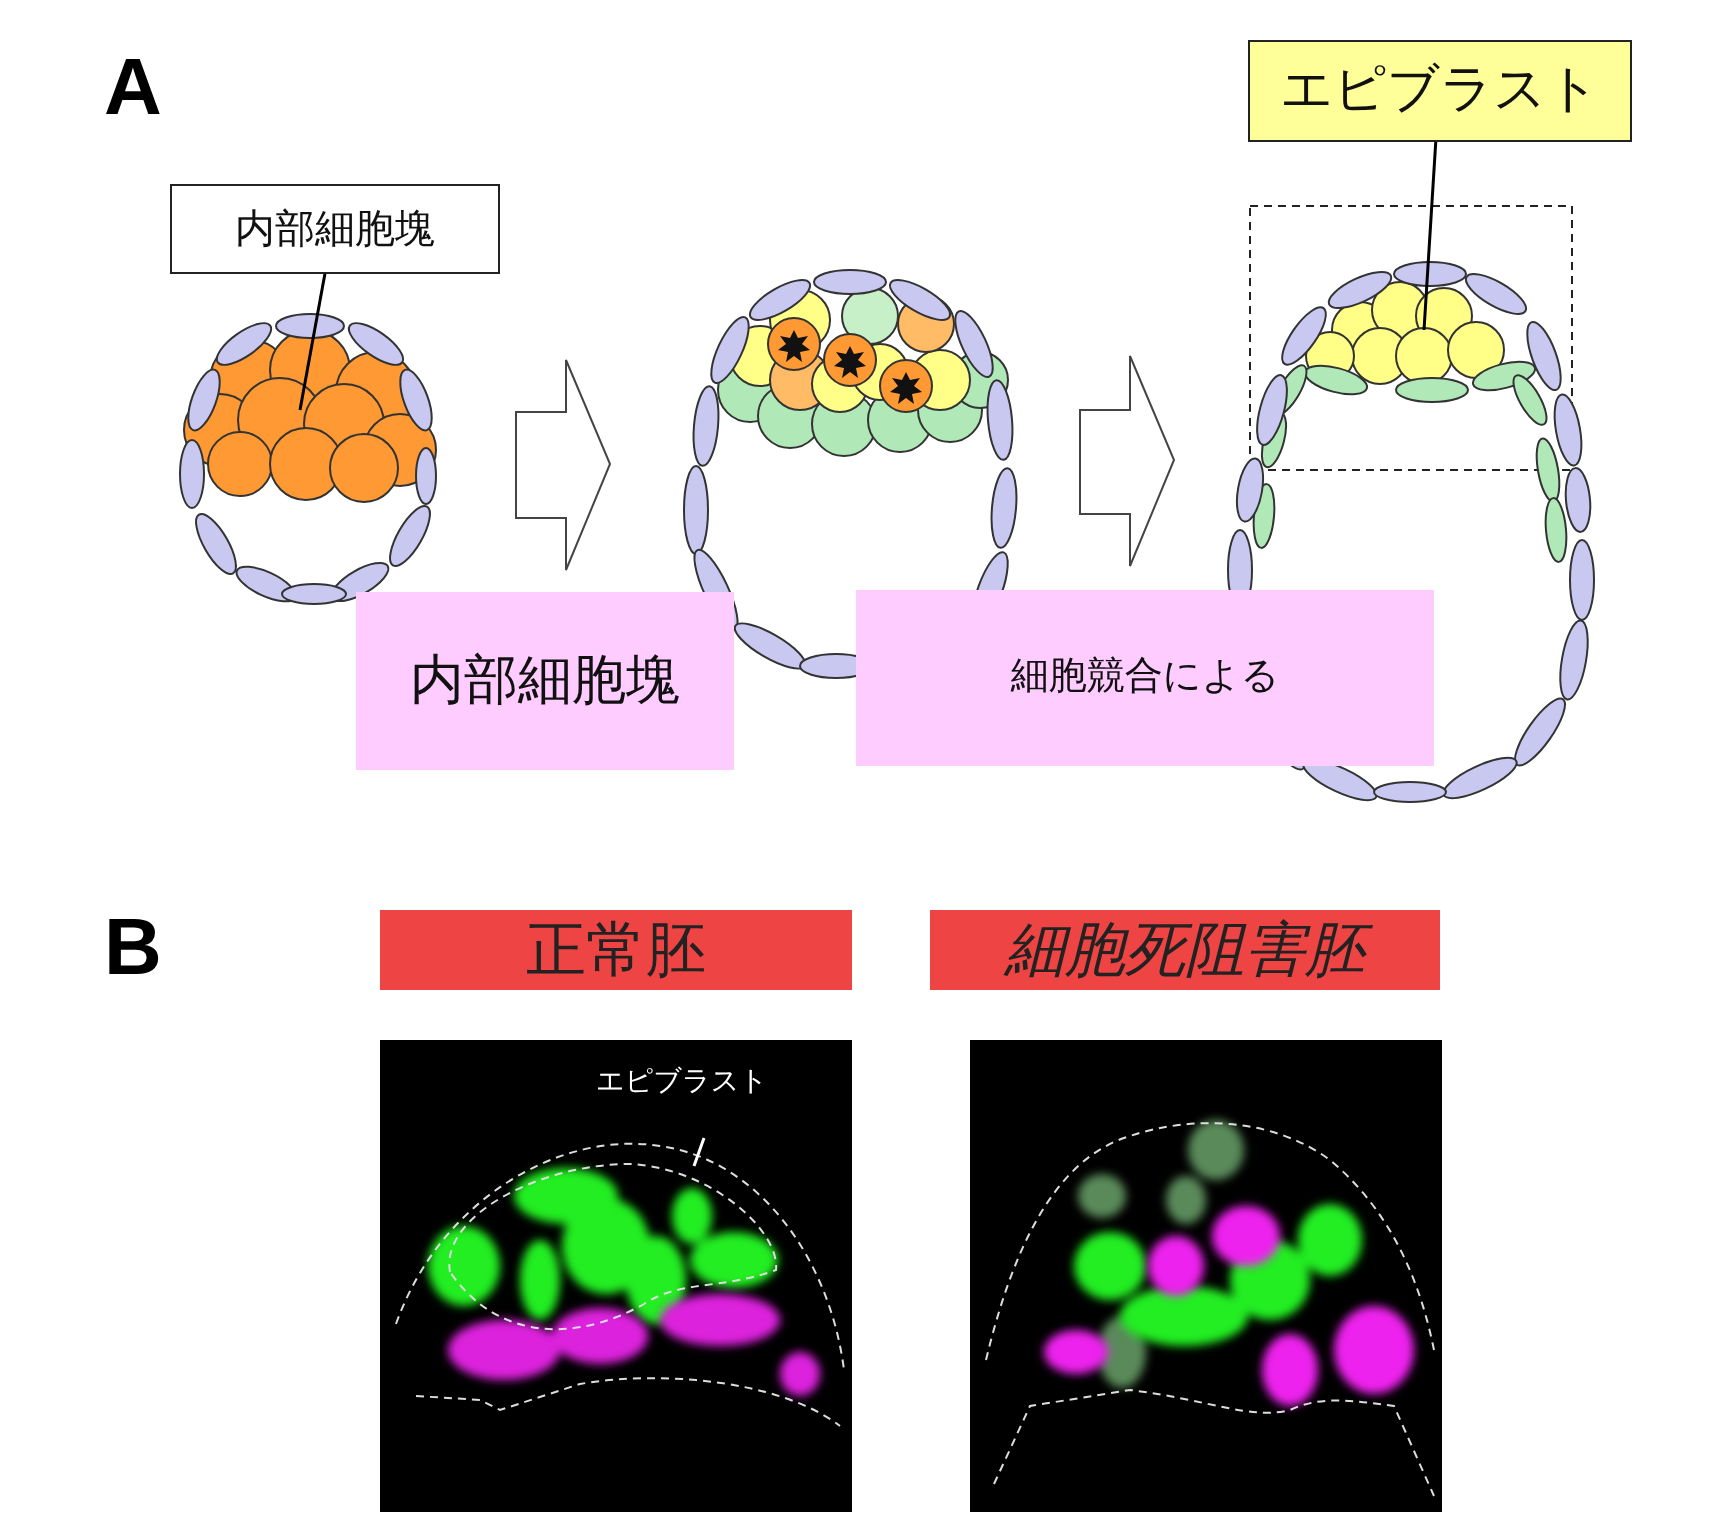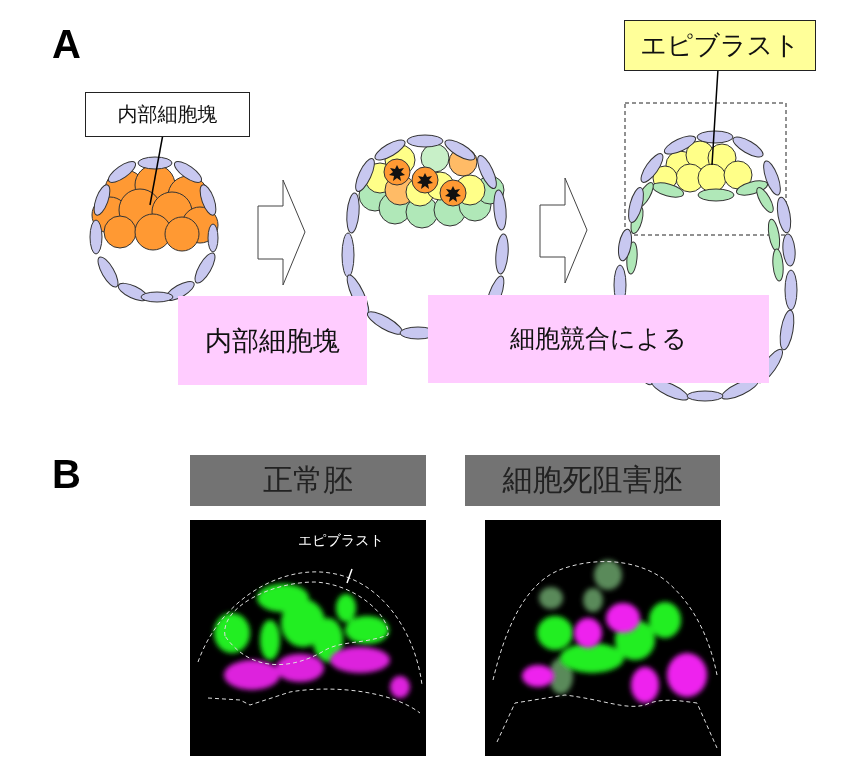--- a/index.html
+++ b/index.html
@@ -3,24 +3,24 @@
 <meta charset="utf-8">
 <style>
   html, body { margin:0; padding:0; background:#ffffff; }
   body { width:865px; height:763px; position:relative; overflow:hidden; font-family:"DejaVu Sans", sans-serif; }
   .panel-letter { position:absolute; font-family:"Liberation Sans", sans-serif; font-weight:bold; font-size:40px; color:#000; }
   #svgA { position:absolute; left:0; top:0; }
   .label-box { position:absolute; display:flex; align-items:center; justify-content:center; text-align:center; color:#111; line-height:1.25; }
   .icm-label { left:85px; top:80px; width:163px; height:43px; background:#fff; border:1.5px solid #222; font-size:20px;margin-top:12px; }
   .epi-label { left:624px; top:20px; width:190px; height:49px; background:#ffff99; border:1.5px solid #222; font-size:26px; }
   .pink1 { left:178px; top:296px; width:189px; height:89px; background:#ffccff; font-size:27px; flex-direction:column; }
-  .pink2 { left:428px; top:295px; width:341px; height:88px; background:#ffccff; font-size:25px; flex-direction:column; }
-  .blue-head { position:absolute; height:51px; background:#737373; display:flex; align-items:center; justify-content:center; font-size:30px; color:#222; }
+  .pink2 { left:428px; top:295px; width:289px; height:88px; background:#ffccff; font-size:19px; flex-direction:column; }
+  .blue-head { position:absolute; height:40px; background:#ef4444; display:flex; align-items:center; justify-content:center; font-size:30px; color:#222; }
   .bh1 { left:190px; top:455px; width:236px; }
-  .bh2 { left:465px; top:455px; width:255px; }
+  .bh2 { left:465px; top:455px; width:255px;font-style:italic; }
   .micro { position:absolute; top:520px; width:236px; height:236px; background:#000; }
   .m1 { left:190px; }
   .m2 { left:485px; }
   .micro svg { position:absolute; left:0; top:0; }
 </style>
 </head>
 <body>
 
 <div class="panel-letter" style="left:52px;top:22px;">A</div>
 <div class="panel-letter" style="left:52px;top:452px;">B</div>

